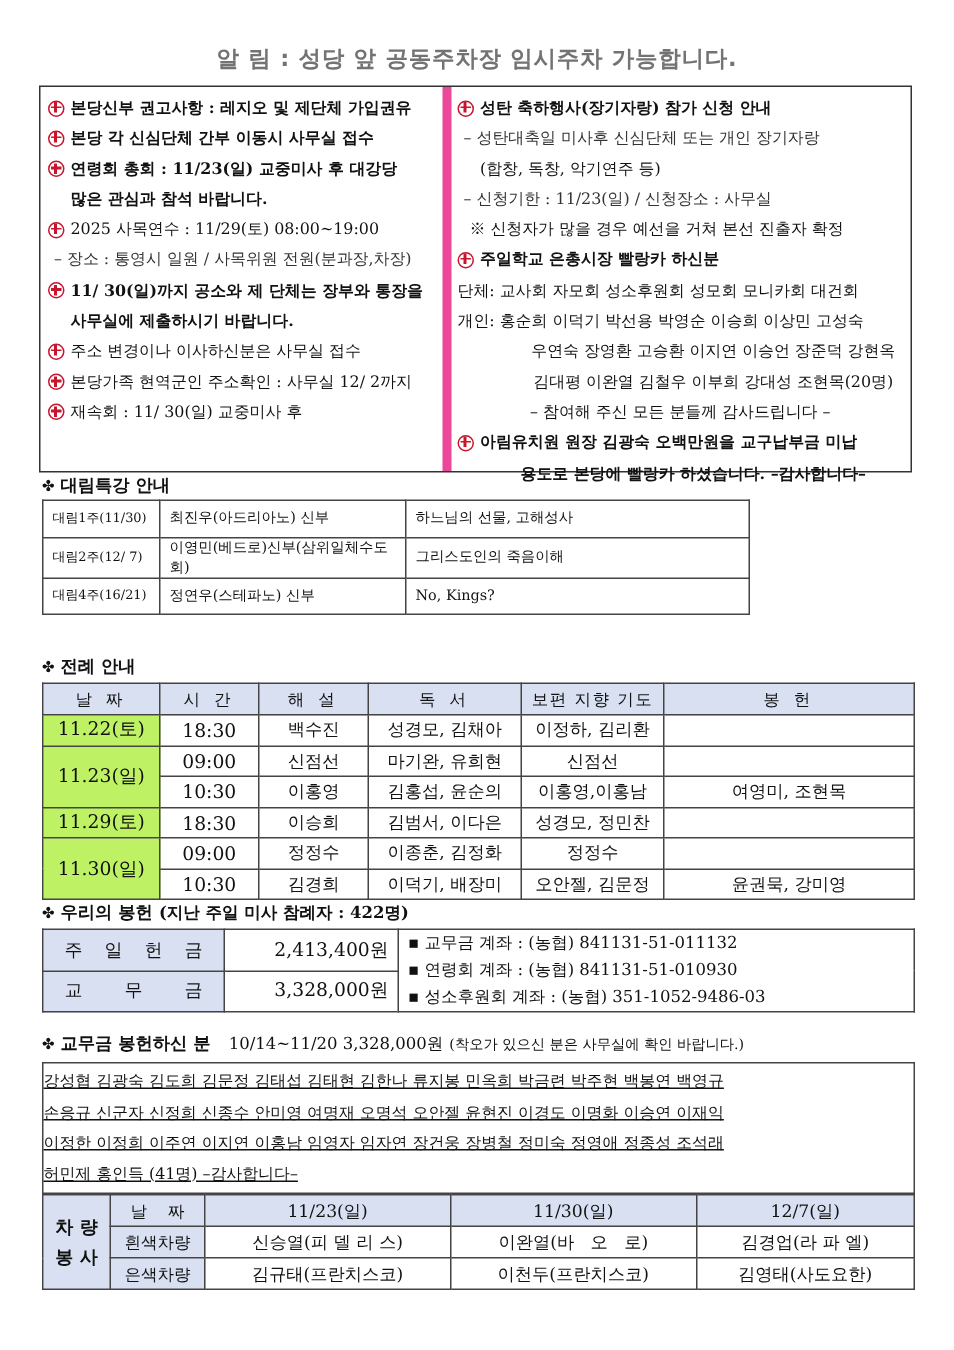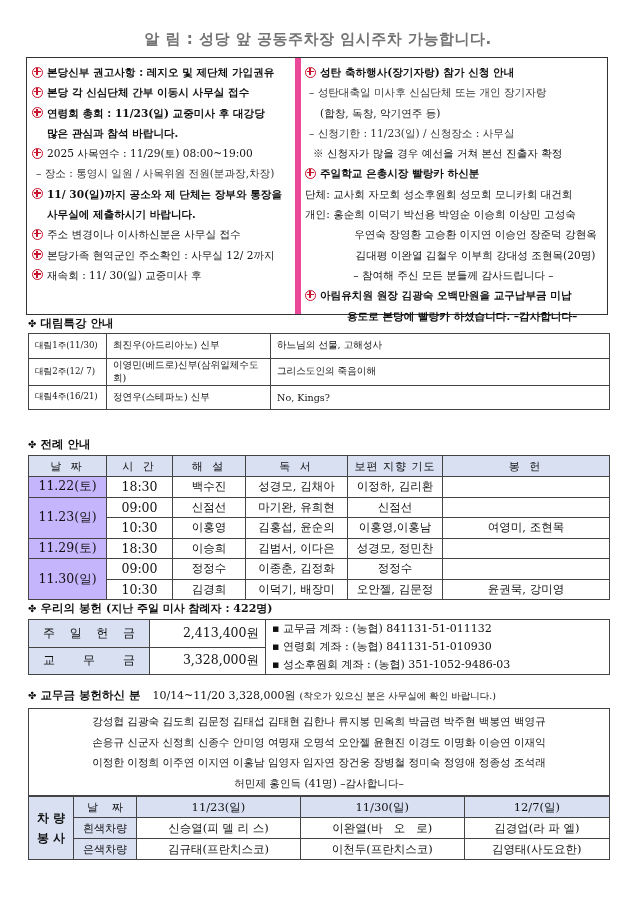--- a/index.html
+++ b/index.html
@@ -23,38 +23,38 @@
   .indent2 { padding-left: 44px; text-align: center; }
   .center { text-align: center; }
 
   .section-h { position: absolute; left: 28px; font-family: "DejaVu Sans", "Liberation Sans", sans-serif; font-weight: bold; font-size: 11.5px; }
   .section-h .dia { font-size: 10px; margin-right: 4px; }
   .section-h .sub { font-weight: normal; font-family: "DejaVu Serif", serif; font-size: 11px; }
 
   table { border-collapse: collapse; position: absolute; }
   td, th { border: 1px solid #444; font-weight: normal; }
 
-  .advent { left: 28px; top: 333px; width: 582px; border: 1.5px solid #222; }
+  .advent { left: 28px; top: 333px; width: 472px; border: 1.5px solid #222; }
   .advent td { height: 24.5px; padding: 0 6px; font-size: 9.6px; }
   .advent td:nth-child(1) { width: 78px; font-size: 8.6px; }
   .advent td:nth-child(2) { width: 164px; }
 
   .liturgy { left: 28px; top: 455px; width: 582px; border: 1.5px solid #222; }
   .liturgy th { background: #d8e0f2; height: 21px; font-size: 11px; letter-spacing: 3px; }
   .liturgy td { height: 20.5px; text-align: center; font-size: 11.5px; }
-  .liturgy td.date { background: #c4b5fd; font-size: 12.5px; }
+  .liturgy td.date { background: #bef264; font-size: 12.5px; }
   .liturgy td.time { font-size: 12.5px; }
 
   .offering { left: 28px; top: 619px; width: 582px; border: 1.5px solid #222; }
   .offering td.lbl { background: #d8e0f2; width: 121px; height: 27px; font-size: 12px; }
   .offering td.lbl span { display: flex; justify-content: space-between; padding: 0 14px; }
   .offering td.amt { width: 116px; text-align: right; padding-right: 6px; font-size: 12.5px; }
   .offering td.acct { font-size: 11px; line-height: 18px; padding: 0 6px; vertical-align: middle; }
 
-  .donors { position: absolute; left: 28px; top: 708px; width: 582px; border: 1px solid #444; padding: 2px 0; text-align: center; font-size: 10.6px; line-height: 20.5px; }
+  .donors { position: absolute; left: 28px; top: 708px; width: 582px; border: 1px solid #444; padding: 2px 0; text-align: left; font-size: 10.6px; line-height: 20.5px; text-decoration: underline; }
 
   .cars { left: 28px; top: 796px; width: 582px; border: 1.5px solid #222; }
   .cars td { height: 21px; text-align: center; font-size: 11.5px; }
   .cars td.head { background: #d8e0f2; }
   .cars td.side { width: 45px; font-size: 12px; line-height: 20px; font-weight: bold; font-family: "DejaVu Sans", sans-serif; }
   .cars td.rowlbl { width: 63px; font-size: 11px; }
 </style>
 </head>
 <body>
 

